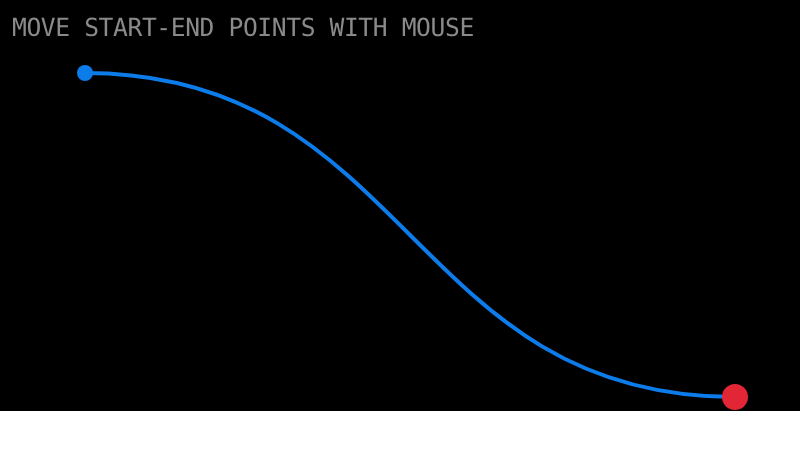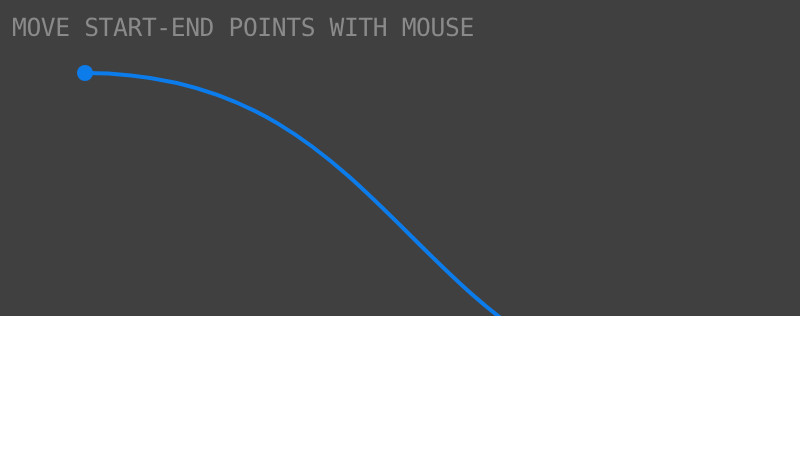--- a/index.html
+++ b/index.html
@@ -52,21 +52,21 @@
     stroke-linecap: round;
     stroke-linejoin: round;
   }
   .handle-dot {
     cursor: pointer;
   }
 </style>
 </head>
 <body style="width: 800px; height: 450px;">
 
-<div id="canvas-stage" style="width: 800px; height: 316px; background: #404040;">
+<div id="canvas-stage" style="width: 800px; height: 411px; background: #000000;">
 
   <h1 id="title-text" style="color: rgb(138, 138, 138); left: 12px; top: 14px;">MOVE START-END POINTS WITH MOUSE</h1>
 
   <svg id="bezier-svg" viewBox="0 0 800 450" xmlns="http://www.w3.org/2000/svg" style="width: 800px; height: 450px;">
 
     <path class="curve-stroke" d="M 85 73 C 410 73 410 397 735 397" stroke="#0d7ceb" stroke-width="4"></path>
 
     <circle class="handle-dot" cx="735" cy="397" r="13" fill="#e32636"></circle>
 
     <circle class="handle-dot" cx="85" cy="73" r="8" fill="#0d7ceb"></circle>

